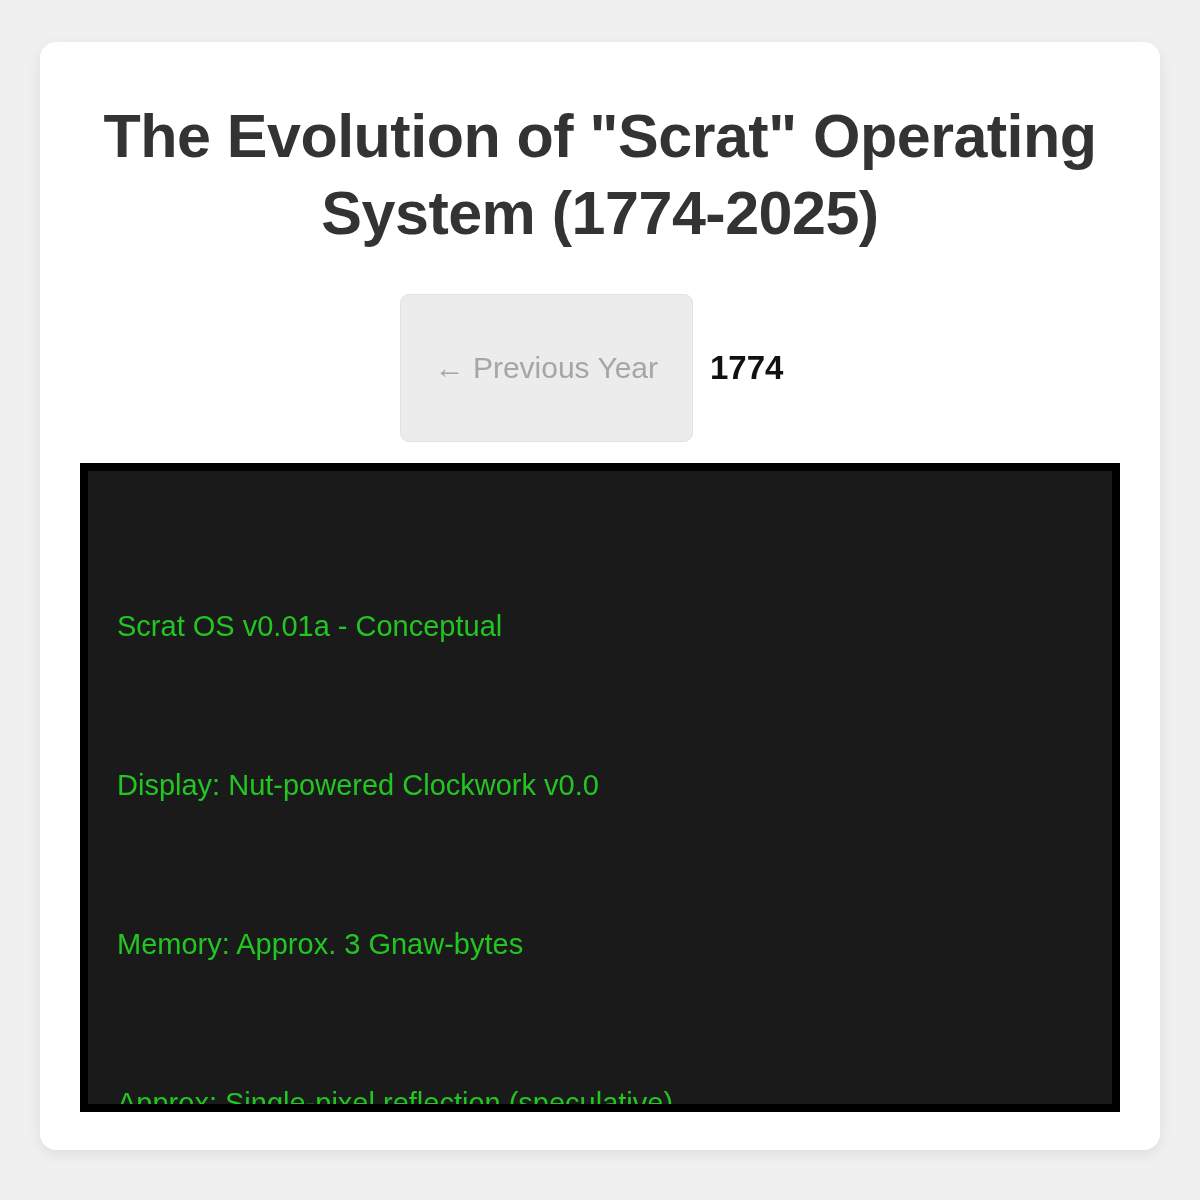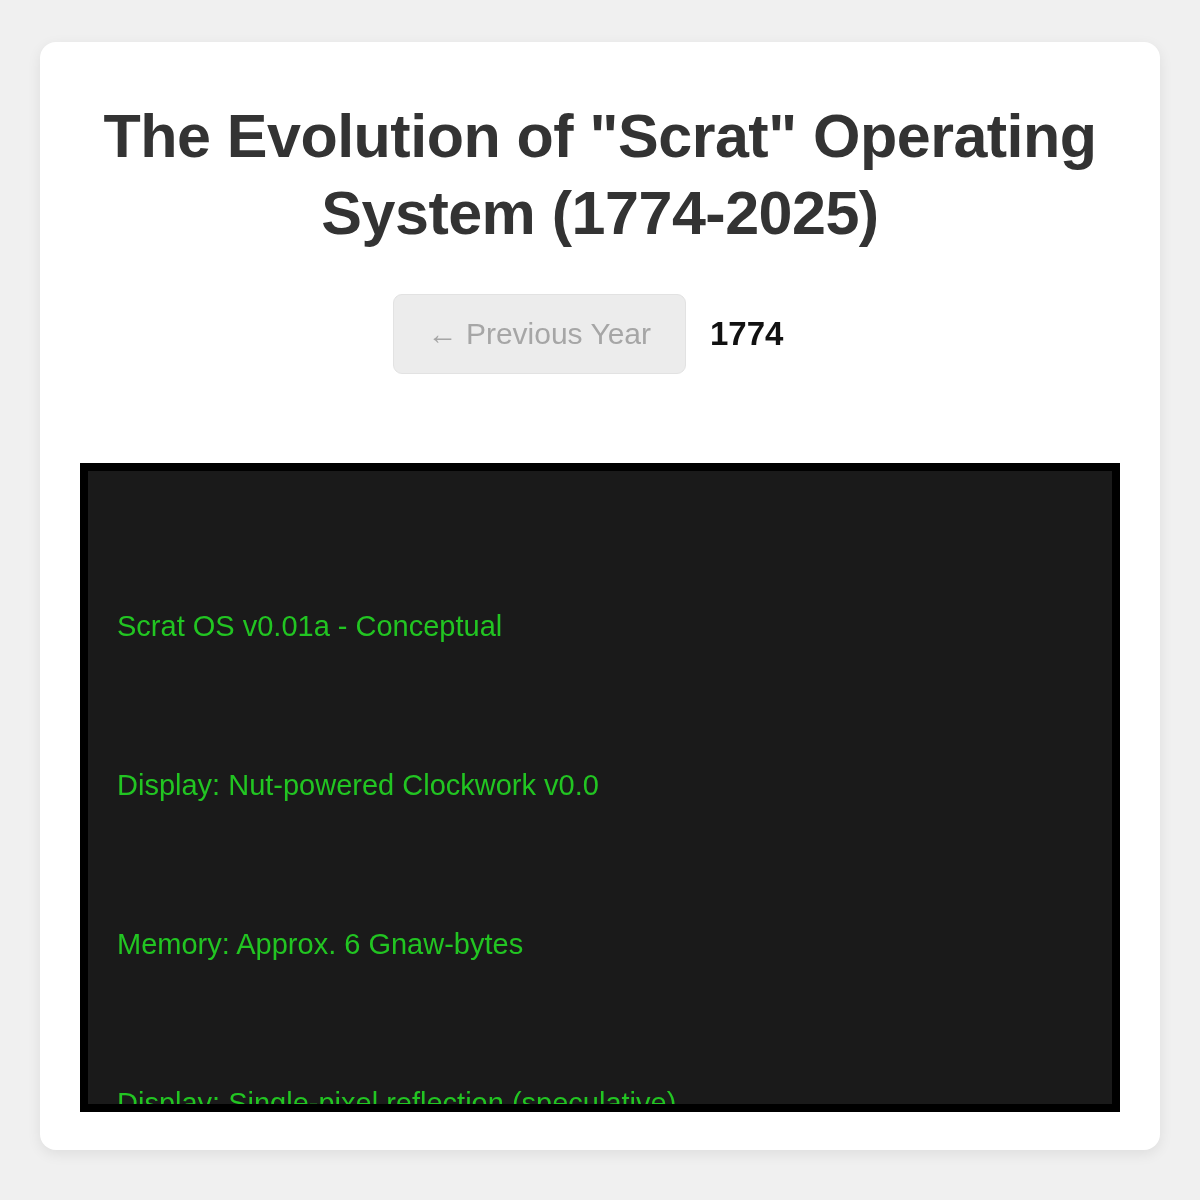--- a/index.html
+++ b/index.html
@@ -56,36 +56,36 @@
     gap: 0px;
   }
 
   .nav-btn {
     font-family: "Liberation Sans", sans-serif;
     font-size: 30px;
     line-height: 1;
     background: #ececec;
     border: 1px solid #e2e2e2;
     border-radius: 9px;
-    padding: 24px 34px;
+    padding: 58px 34px;
     color: #000000;
     cursor: pointer;
     white-space: nowrap;
   }
 
   .nav-btn.disabled {
     color: #a6a6a6;
     cursor: default;
   }
 
   .year-label {
     font-size: 33px;
     font-weight: bold;
     color: #111111;
-    padding: 0 24px;
+    padding: 0 17px;
     white-space: nowrap;
   }
 
   
   .terminal-wrap {
     position: absolute;
     left: 40px;
     top: 421px;
     width: 1040px;
     height: 649px;
@@ -129,21 +129,21 @@
 
     </div>
 
     <div class="terminal-wrap">
       <div class="terminal">
 
         <div class="term-line">Scrat OS v0.01a - Conceptual</div>
 
         <div class="term-line">Display: Nut-powered Clockwork v0.0</div>
 
-        <div class="term-line">Memory: Approx. 6 Gnaw-bytes</div>
+        <div class="term-line">Memory: Approx. 3 Gnaw-bytes</div>
 
-        <div class="term-line">Display: Single-pixel reflection (speculative)</div>
+        <div class="term-line">Approx: Single-pixel reflection (speculative)</div>
 
       </div>
     </div>
 
   </div>
 </div>
 
 </body></html>

